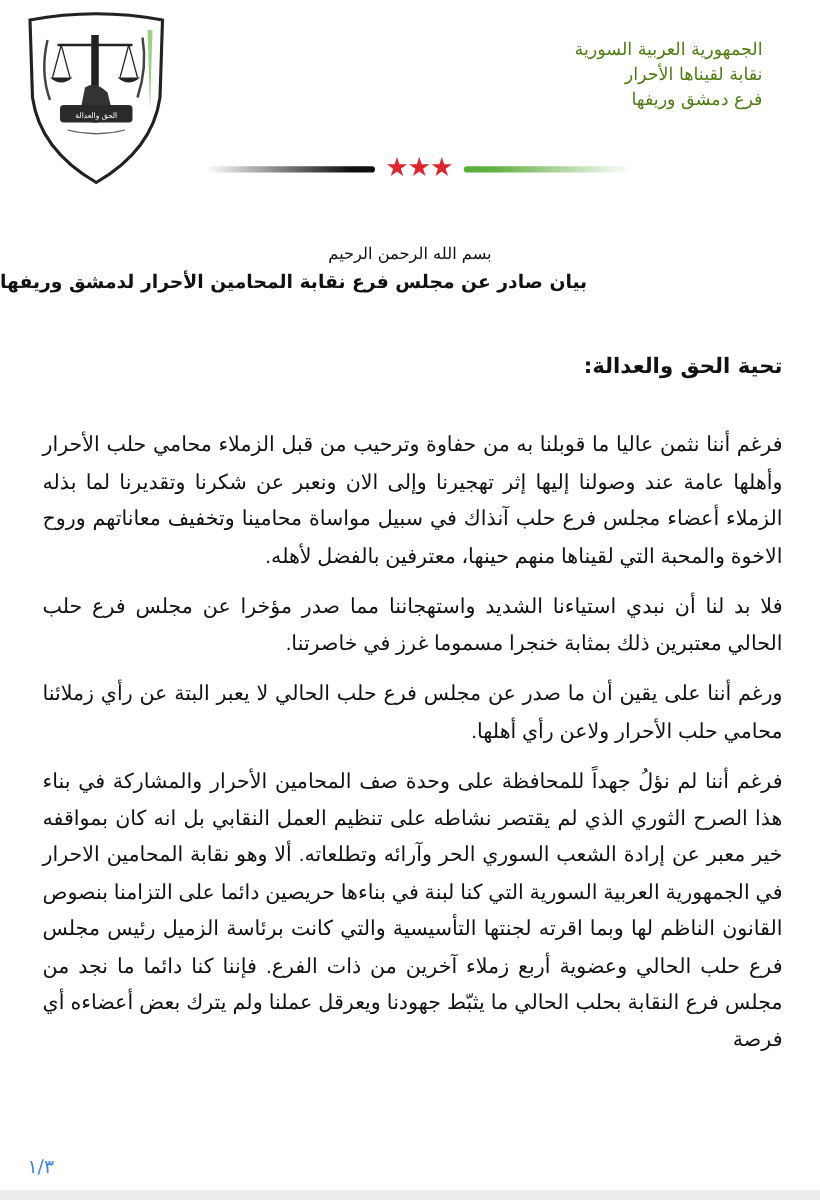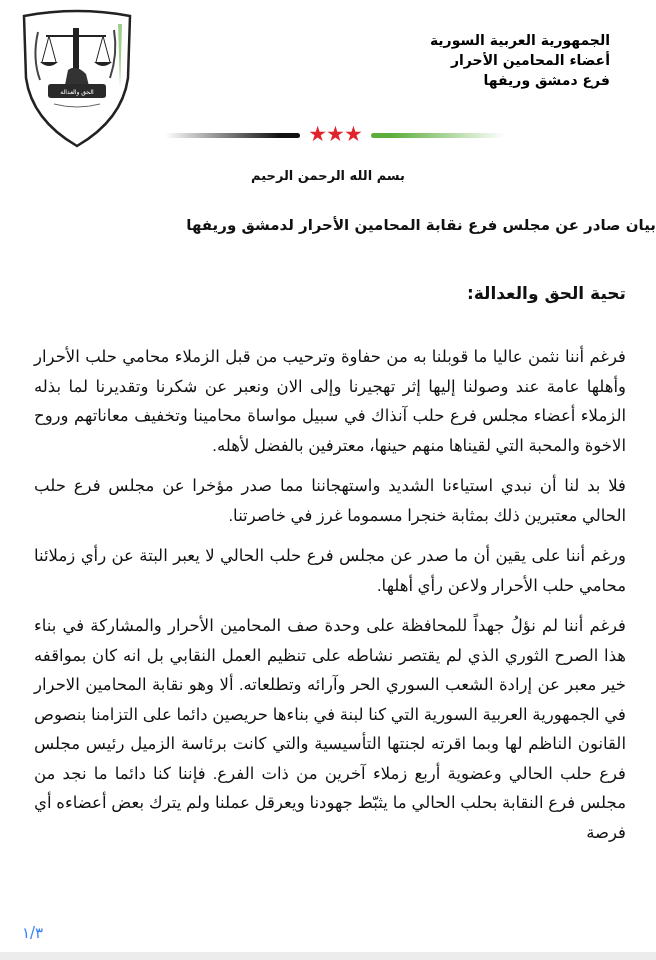--- a/index.html
+++ b/index.html
@@ -3,42 +3,42 @@
 <meta charset="utf-8">
 <style>
   html, body { margin: 0; padding: 0; }
   body {
     width: 656px; height: 960px; background: #ffffff; position: relative; overflow: hidden;
     font-family: "DejaVu Sans", "Liberation Sans", sans-serif; color: #111;
   }
   .logo { position: absolute; left: 18px; top: 8px; width: 118px; height: 142px; }
   .org-header {
     position: absolute; right: 46px; top: 30px; direction: rtl; text-align: right;
-    font-weight: bold; font-size: 14px; line-height: 20px; color: #000000;
+    font-weight: normal; font-size: 14px; line-height: 20px; color: #4d7c0f;
   }
   .org-header div { margin: 0; }
   .divider { position: absolute; left: 165px; top: 124px; width: 340px; height: 20px; }
   .divider .line-left {
     position: absolute; left: 0; top: 9px; width: 135px; height: 5px; border-radius: 3px;
     background: linear-gradient(to right, rgba(0,0,0,0), #111 85%);
   }
   .divider .stars {
     position: absolute; left: 138px; top: -1px; width: 64px; text-align: center;
     color: #e0242b; font-size: 21px; line-height: 22px; letter-spacing: -1px;
   }
   .divider .line-right {
     position: absolute; left: 206px; top: 9px; width: 134px; height: 5px; border-radius: 3px;
     background: linear-gradient(to right, #5cae3c 15%, rgba(92,174,60,0));
   }
   .basmala {
-    position: absolute; left: 0; right: 0; top: 168px; text-align: center; direction: rtl;
-    font-weight: bold; font-size: 13px;
+    position: absolute; left: 0; right: 0; top: 196px; text-align: center; direction: rtl;
+    font-weight: normal; font-size: 13px;
   }
   .doc-title {
-    position: absolute; left: 0; right: 0; top: 216px; text-align: right; direction: rtl;
+    position: absolute; left: 0; right: 0; top: 216px; text-align: left; direction: rtl;
     font-weight: bold; font-size: 15px;
   }
   .greeting {
     position: absolute; right: 30px; top: 283px; direction: rtl; 
     font-weight: bold; font-size: 17px;
   }
   .body-text {
     position: absolute; left: 34px; right: 30px; top: 342px; direction: rtl;
     font-family: "Liberation Sans", sans-serif;
     font-size: 16.5px; line-height: 29.5px; text-align: justify; text-align-last: right;
@@ -70,21 +70,21 @@
   </g>
   <rect x="30" y="76" width="58" height="14" rx="3" fill="#2a2a2a"></rect>
   <text x="59" y="86" text-anchor="middle" font-size="6" fill="#fff" font-family="DejaVu Sans, sans-serif">الحق والعدالة</text>
   <path d="M20 24 Q14 50 22 72" stroke="#444" stroke-width="2" fill="none"></path>
   <path d="M96 22 Q100 46 92 70" stroke="#444" stroke-width="2" fill="none"></path>
   <path d="M36 96 Q59 102 82 96" stroke="#666" stroke-width="1" fill="none"></path>
 </svg>
 
 <div class="org-header">
   <div>الجمهورية العربية السورية</div>
-  <div>أعضاء المحامين الأحرار</div>
+  <div>نقابة لقيناها الأحرار</div>
   <div>فرع دمشق وريفها</div>
 </div>
 
 <div class="divider">
   <div class="line-left"></div>
   <div class="stars">★★★</div>
   <div class="line-right"></div>
 </div>
 
 <div class="basmala">بسم الله الرحمن الرحيم</div>

